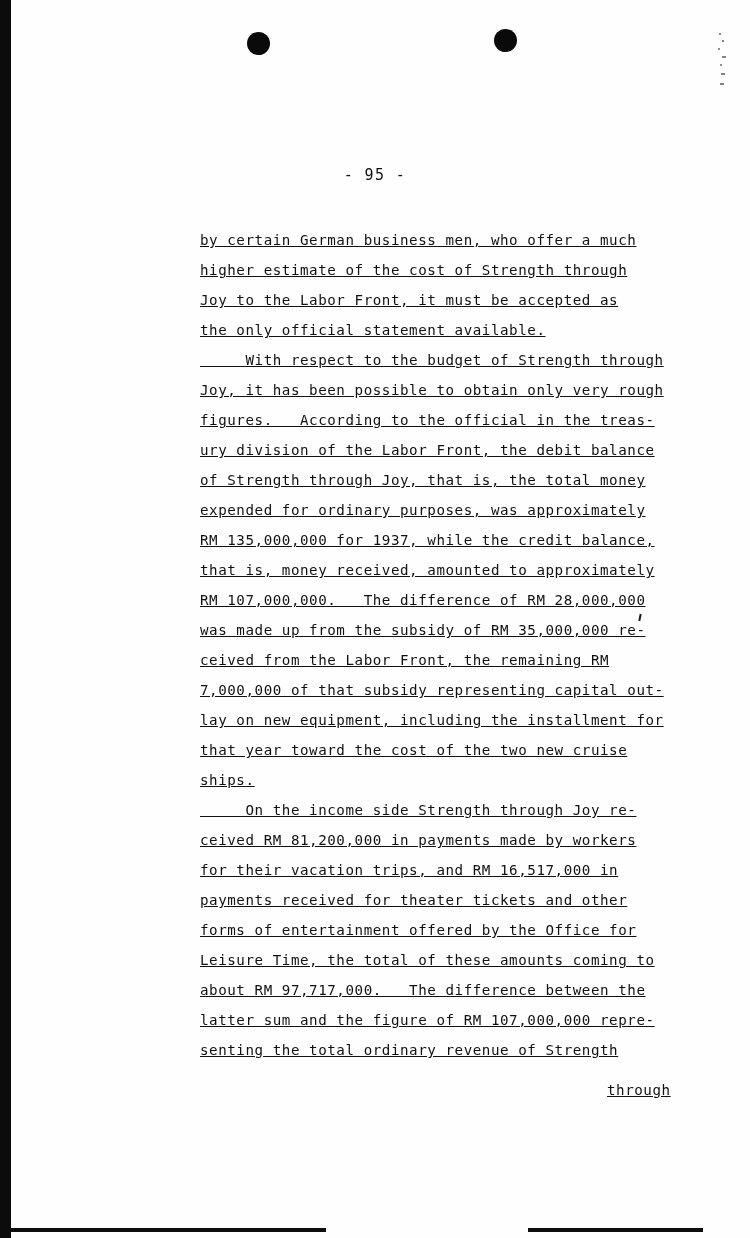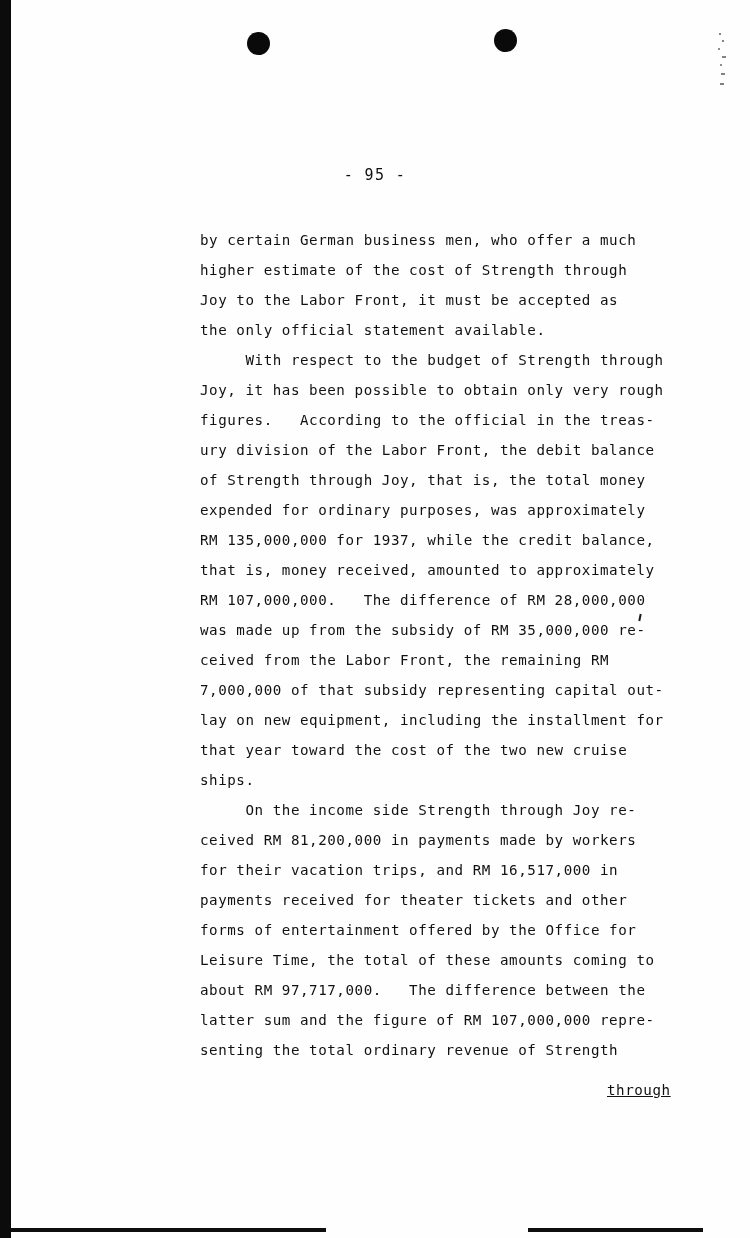--- a/index.html
+++ b/index.html
@@ -145,20 +145,21 @@
   .body-text {
     position: absolute;
     left: 200px;
     top: 225px;
     width: 445px;
     font-size: 14.2px;
     line-height: 30px;
     letter-spacing: 0.55px;
     color: #111111;
     white-space: pre;
+    text-decoration: underline;
   }
 
   .catchword {
     position: absolute;
     left: 607px;
     top: 1082px;
     font-size: 14.2px;
     letter-spacing: 0.55px;
     color: #111111;
     text-decoration: underline;

